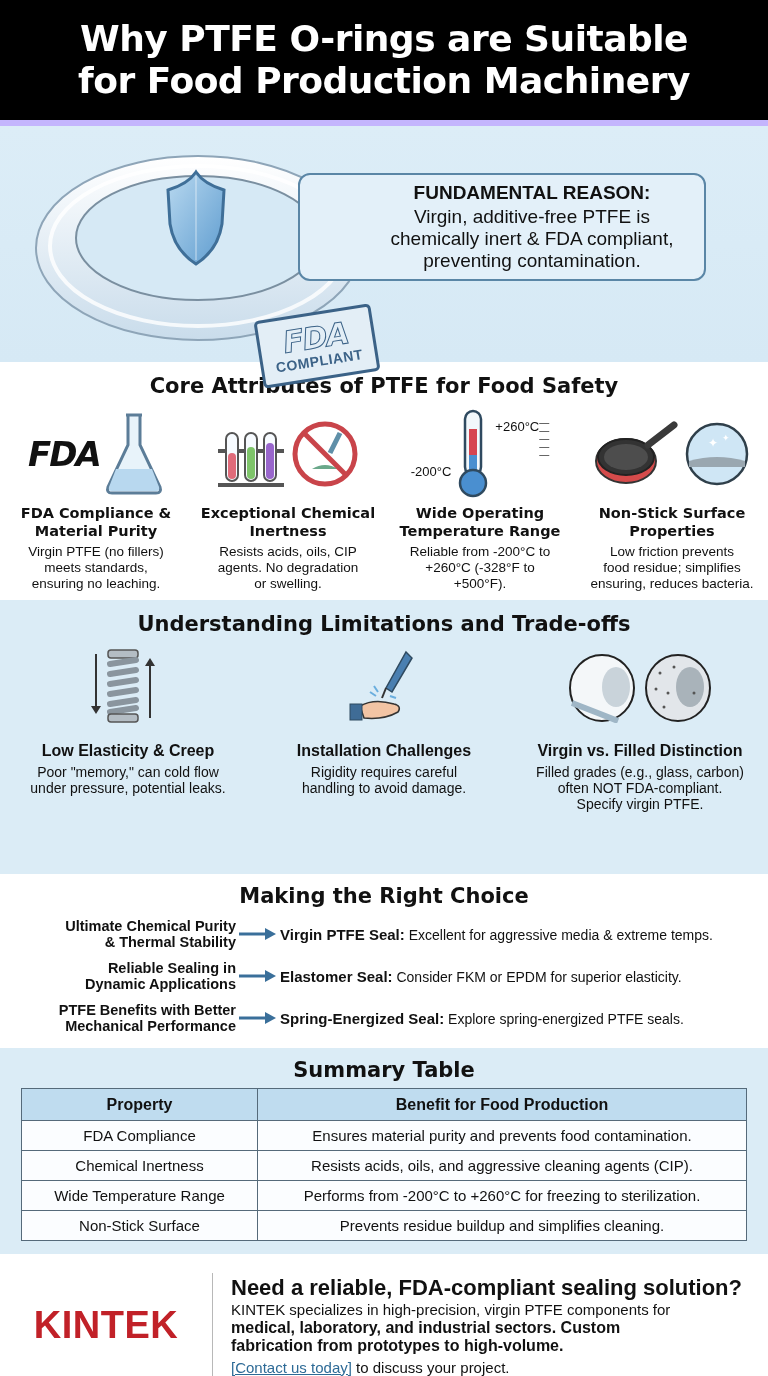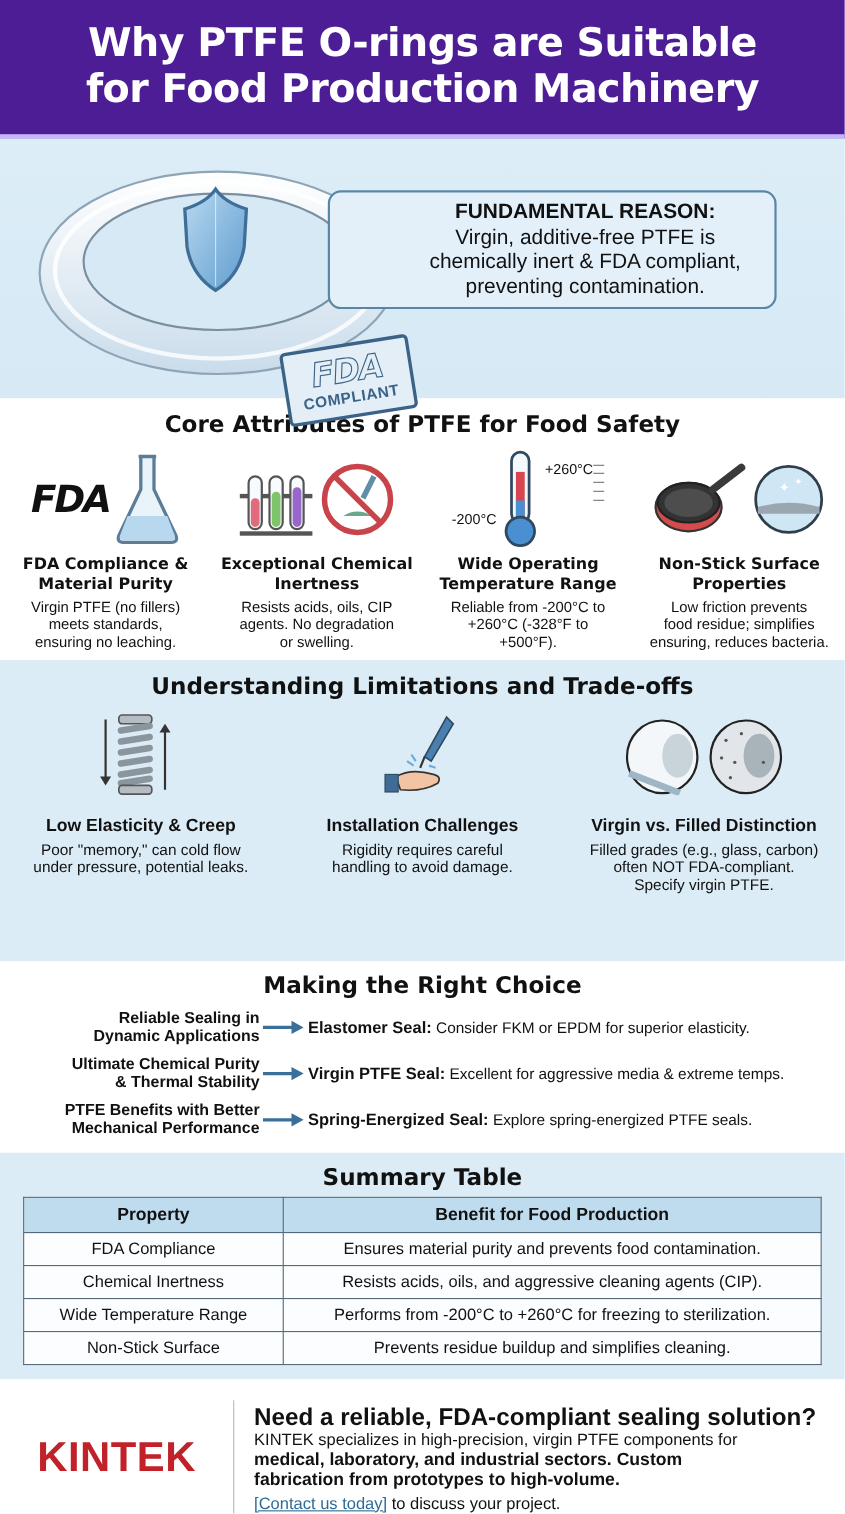--- a/index.html
+++ b/index.html
@@ -1,17 +1,17 @@
 <!DOCTYPE html>
 <html><head>
 <meta charset="utf-8">
 <style>
   * { box-sizing: border-box; margin: 0; padding: 0; }
   body { width: 768px; height: 1376px; font-family: "Liberation Sans", "DejaVu Sans", sans-serif; background: #ffffff; color: #111; overflow: hidden; }
-  .header { height: 126px; background: #4c1d95; display: flex; align-items: center; justify-content: center; text-align: center; border-bottom: 4px solid #c4b5fd; }
+  .header { height: 126px; background: #000000; display: flex; align-items: center; justify-content: center; text-align: center; border-bottom: 6px solid #c4b5fd; }
   .header h1 { color: #fff; font-family: "DejaVu Sans", sans-serif; font-weight: bold; font-size: 36px; line-height: 42px; letter-spacing: -0.5px; }
   .hero { height: 236px; background: linear-gradient(#dcedf7, #d6e9f5); position: relative; }
   .ring-wrap { position: absolute; left: 28px; top: 14px; width: 350px; height: 210px; }
   .reason-box { position: absolute; left: 298px; top: 47px; width: 408px; height: 108px; border: 2px solid #5a86a6; border-radius: 12px; background: #e3f0f9; display: flex; flex-direction: column; align-items: center; justify-content: center; text-align: center; padding-left: 60px; }
   .reason-title { font-weight: bold; font-size: 19px; color: #111; margin-bottom: 2px; }
   .reason-text { font-size: 19px; line-height: 22px; color: #111; }
   .fda-badge { position: absolute; left: 258px; top: 186px; width: 118px; height: 68px; border: 3px solid #3b6287; border-radius: 5px; background: #e3eef6; transform: rotate(-9deg); display: flex; flex-direction: column; align-items: center; justify-content: center; color: #3b6287; }
   .fda-badge .fda { font-family: "DejaVu Sans", sans-serif; font-weight: bold; font-size: 30px; line-height: 30px; font-style: italic; -webkit-text-stroke: 1px #3b6287; color: transparent; letter-spacing: -1px; }
   .fda-badge .comp { font-weight: bold; font-size: 14px; letter-spacing: 0.5px; }
   .section-title { text-align: center; font-family: "DejaVu Sans", sans-serif; font-weight: bold; font-size: 21px; color: #111; }
@@ -220,38 +220,38 @@
       <h3>Virgin vs. Filled Distinction</h3>
       <p><span>Filled grades (e.g., glass, carbon)</span><br><span>often NOT FDA-compliant.</span><br><span>Specify virgin PTFE.</span></p>
     </div>
   </div>
 </div>
 
 <div class="choice">
   <div class="section-title">Making the Right Choice</div>
   <div style="margin-top:6px;">
     <div class="choice-row">
+      <div class="choice-left"><span>Ultimate Chemical Purity</span><br><span>&amp; Thermal Stability</span></div>
+      <div class="choice-arrow">
+          <svg width="38" height="14" viewBox="0 0 38 14">
+            <line x1="0" y1="7" x2="30" y2="7" stroke="#3a6f9a" stroke-width="3"></line>
+            <path d="M26 1 L37 7 L26 13 Z" fill="#3a6f9a"></path>
+          </svg>
+        </div>
+      <div class="choice-right"><b>Virgin PTFE Seal:</b><span> Excellent for aggressive media &amp; extreme temps.</span></div>
+    </div>
+    <div class="choice-row">
       <div class="choice-left"><span>Reliable Sealing in</span><br><span>Dynamic Applications</span></div>
       <div class="choice-arrow">
           <svg width="38" height="14" viewBox="0 0 38 14">
             <line x1="0" y1="7" x2="30" y2="7" stroke="#3a6f9a" stroke-width="3"></line>
             <path d="M26 1 L37 7 L26 13 Z" fill="#3a6f9a"></path>
           </svg>
         </div>
       <div class="choice-right"><b>Elastomer Seal:</b><span>  Consider FKM or EPDM for superior elasticity.</span></div>
-    </div>
-    <div class="choice-row">
-      <div class="choice-left"><span>Ultimate Chemical Purity</span><br><span>&amp; Thermal Stability</span></div>
-      <div class="choice-arrow">
-          <svg width="38" height="14" viewBox="0 0 38 14">
-            <line x1="0" y1="7" x2="30" y2="7" stroke="#3a6f9a" stroke-width="3"></line>
-            <path d="M26 1 L37 7 L26 13 Z" fill="#3a6f9a"></path>
-          </svg>
-        </div>
-      <div class="choice-right"><b>Virgin PTFE Seal:</b><span> Excellent for aggressive media &amp; extreme temps.</span></div>
     </div>
     <div class="choice-row">
       <div class="choice-left"><span>PTFE Benefits with Better</span><br><span>Mechanical Performance</span></div>
       <div class="choice-arrow">
           <svg width="38" height="14" viewBox="0 0 38 14">
             <line x1="0" y1="7" x2="30" y2="7" stroke="#3a6f9a" stroke-width="3"></line>
             <path d="M26 1 L37 7 L26 13 Z" fill="#3a6f9a"></path>
           </svg>
         </div>
       <div class="choice-right"><b>Spring-Energized Seal:</b><span> Explore spring-energized PTFE seals.</span></div>

